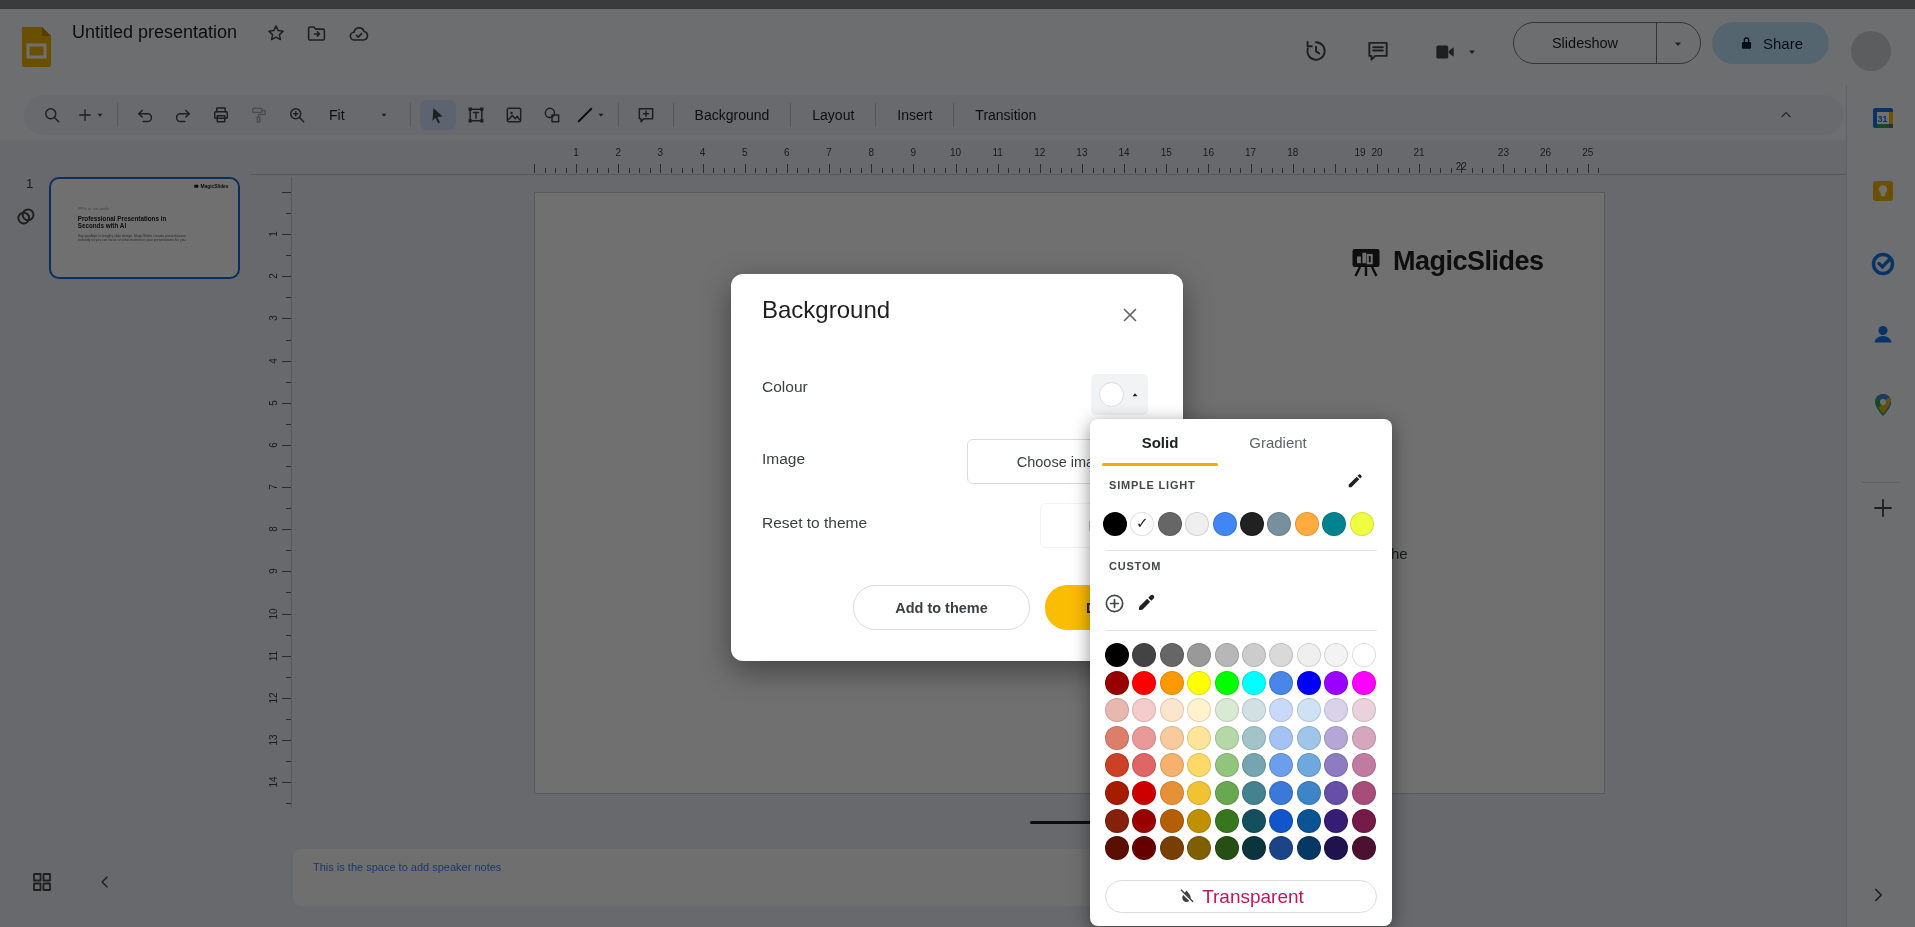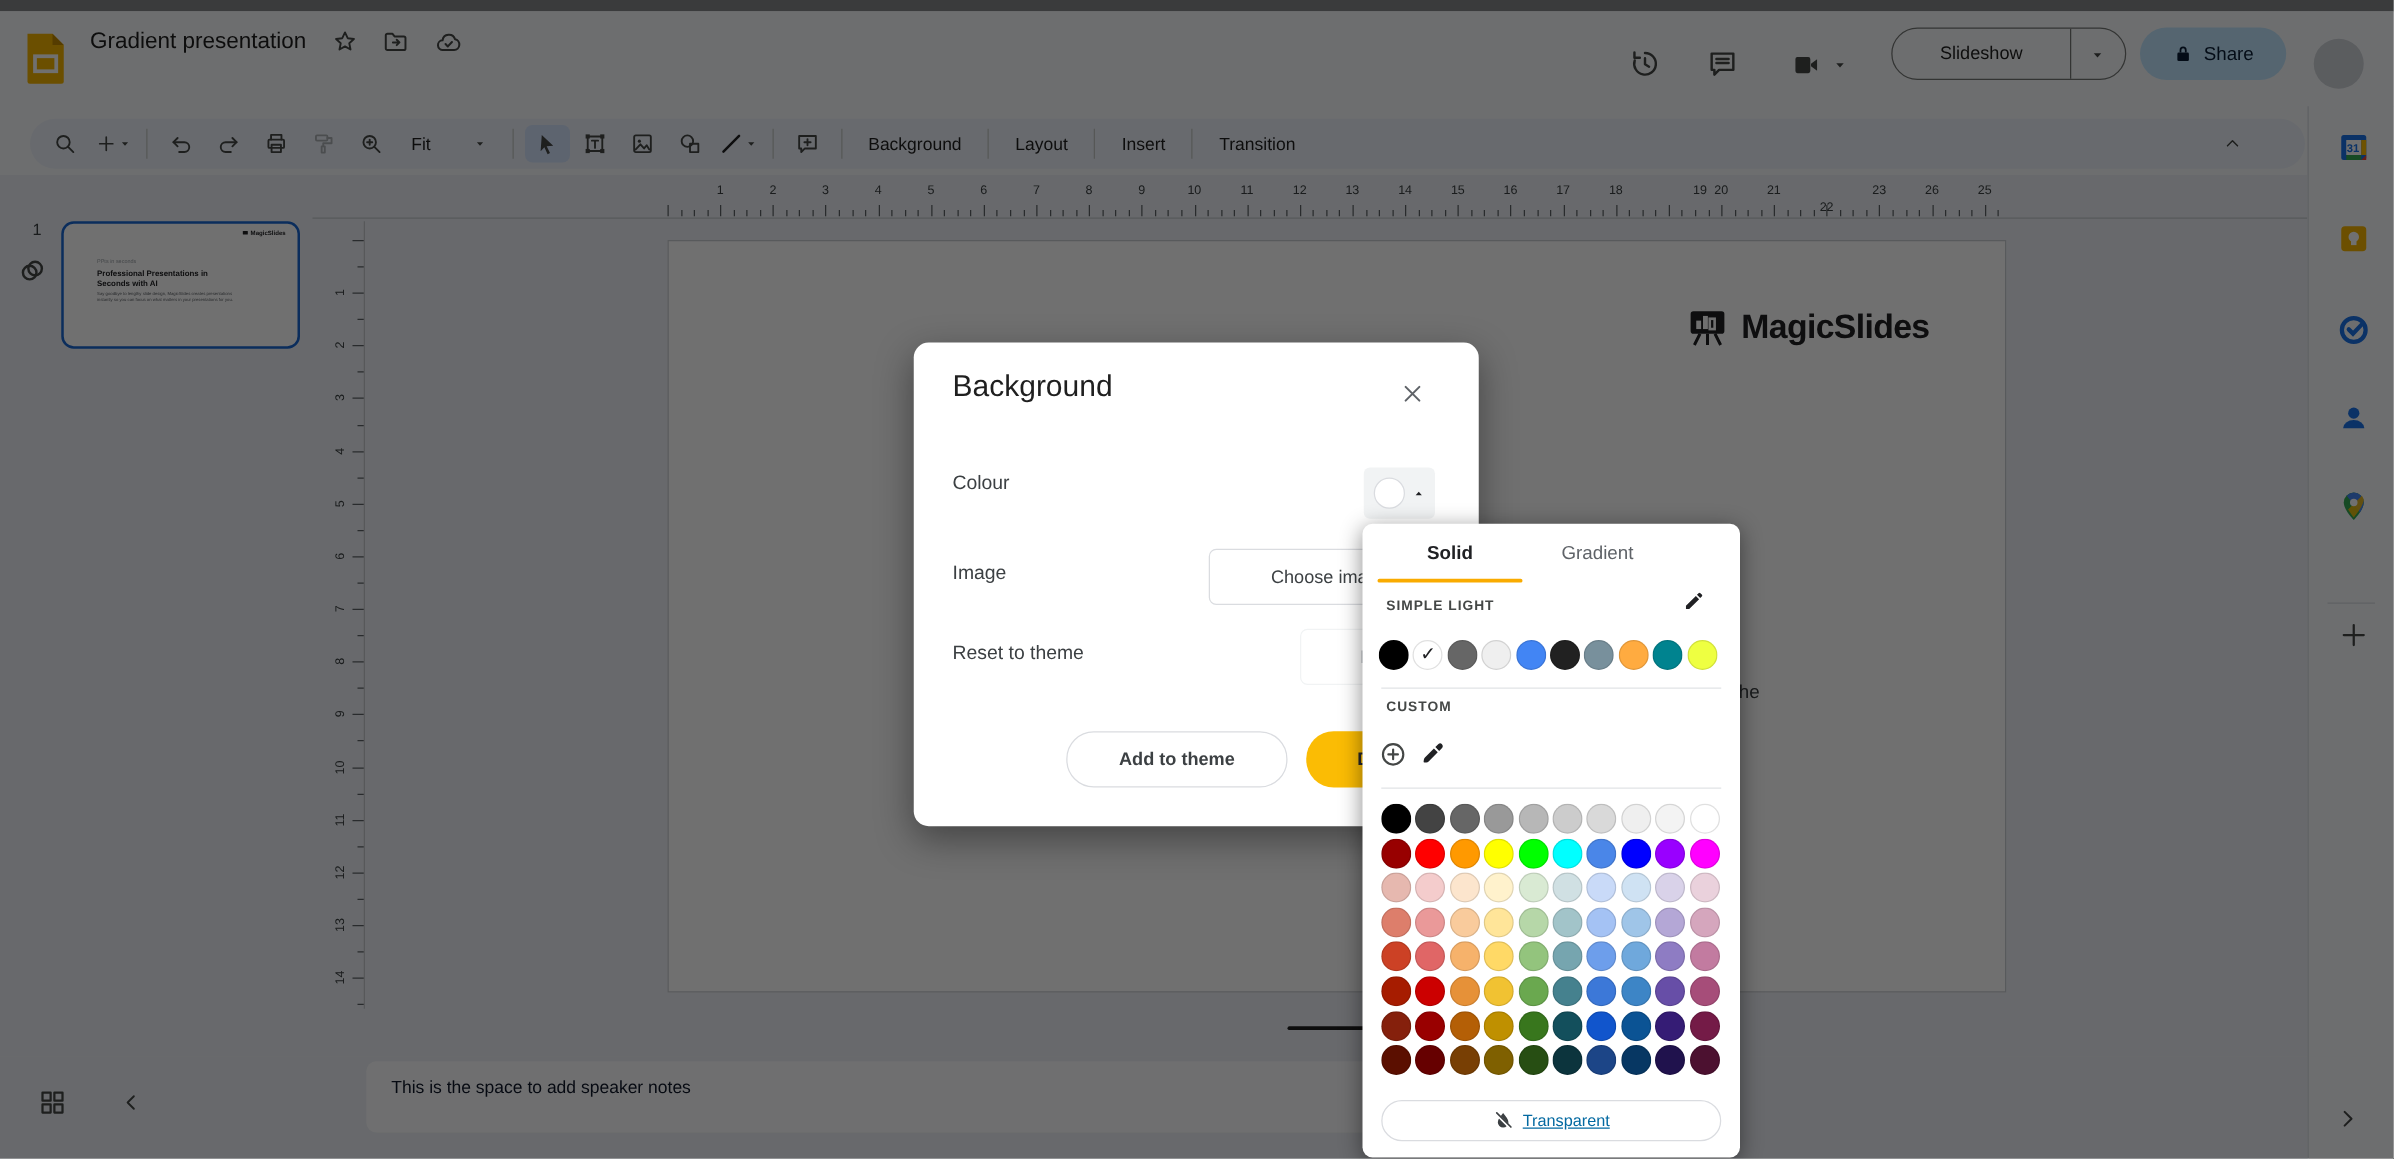--- a/index.html
+++ b/index.html
@@ -69,21 +69,21 @@
 
   <div id="header" class="abs">
 
     <div class="abs" style="left:20px;top:16px;width:33px;height:44px;">
       <svg width="33" height="44" viewBox="0 0 33 44">
         <path d="M2 2 h20 l9 9 v29 a2 2 0 0 1 -2 2 H4 a2 2 0 0 1 -2 -2 z" fill="#f4b400"></path>
         <path d="M22 2 l9 9 h-9 z" fill="#c28a00"></path>
         <rect x="8" y="20" width="17" height="12" fill="none" stroke="#fff" stroke-width="3"></rect>
       </svg>
     </div>
-    <div id="doc-title" class="abs" style="left:72px;top:13px;">Gradient presentation</div>
+    <div id="doc-title" class="abs" style="left:72px;top:13px;">Untitled presentation</div>
     <div class="abs" style="left:266px;top:14px;">
       <svg width="20" height="20" viewBox="0 0 24 24">
           <path class="ic" d="M12 3.5l2.6 5.6 6 .7-4.5 4.1 1.2 6-5.3-3-5.3 3 1.2-6L3.4 9.8l6-.7z"></path>
         </svg>
     </div>
     <div class="abs" style="left:306px;top:14px;">
       <svg width="21" height="21" viewBox="0 0 24 24">
           <path class="ic" d="M3 6a1.5 1.5 0 0 1 1.5-1.5H9l2 2.5h8.5A1.5 1.5 0 0 1 21 8.5V18a1.5 1.5 0 0 1-1.5 1.5h-15A1.5 1.5 0 0 1 3 18z"></path>
           <path class="ic" d="M9.5 12.5h5.5 M13 10l2.5 2.5L13 15"></path>
         </svg>
@@ -475,21 +475,21 @@
         <rect class="ic" x="4" y="13.5" width="6.5" height="6.5"></rect>
         <rect class="ic" x="13.5" y="13.5" width="6.5" height="6.5"></rect>
       </svg>
   </div>
   <div class="abs" style="left:95px;top:872px;">
     <svg width="20" height="20" viewBox="0 0 24 24">
         <path class="ic" d="M14.5 6l-6 6 6 6"></path>
       </svg>
   </div>
   <div id="notesbox" class="abs">
-    <div class="abs" style="left:20px;top:12px;font-size:14px;color:#0f172a;">This is the space to add speaker notes</div>
+    <div class="abs" style="left:20px;top:12px;font-size:11px;color:#3b82f6;">This is the space to add speaker notes</div>
   </div>
 
   <div id="sidebar" class="abs"></div>
   <div class="side-ic" style="top:104px;">
     <svg width="28" height="28" viewBox="0 0 28 28">
       <rect x="4" y="4" width="20" height="20" rx="2" fill="#1a73e8"></rect>
       <rect x="8" y="8" width="12" height="12" fill="#fff"></rect>
       <path d="M24 8v12l-4 4V8z" fill="#fbbc04" opacity="0"></path>
       <rect x="20" y="8" width="4" height="12" fill="#fbbc04"></rect>
       <rect x="8" y="20" width="12" height="4" fill="#34a853"></rect>
@@ -695,16 +695,16 @@
         <div class="sw" title="#20124d" style="left: 234.2px; top: 417.2px; background: rgb(32, 18, 77);"></div>
         <div class="sw" title="#4c1130" style="left: 261.6px; top: 417.2px; background: rgb(76, 17, 48);"></div>
       </div>
 
     <div class="abs flex" style="left:15px;top:461px;width:272px;height:33px;border:1px solid #dadce0;border-radius:17px;justify-content:center;gap:7px;box-sizing:border-box;">
       <svg width="17" height="17" viewBox="0 0 24 24">
         <path d="M12 3.5c3 3.7 6 7 6 10.3A6 6 0 0 1 6 13.8C6 10.5 9 7.2 12 3.5z" fill="#3c4043"></path>
         <path d="M4 4l16 16" stroke="#fff" stroke-width="3.4"></path>
         <path d="M4.8 3.2l16 16" stroke="#3c4043" stroke-width="1.9" stroke-linecap="round"></path>
       </svg>
-      <span style="font-size:13px;color:#0369a1;text-decoration:underline;">Transparent</span>
+      <span style="font-size:19px;color:#be185d;">Transparent</span>
     </div>
   </div>
 </div>
 
 </body></html>

